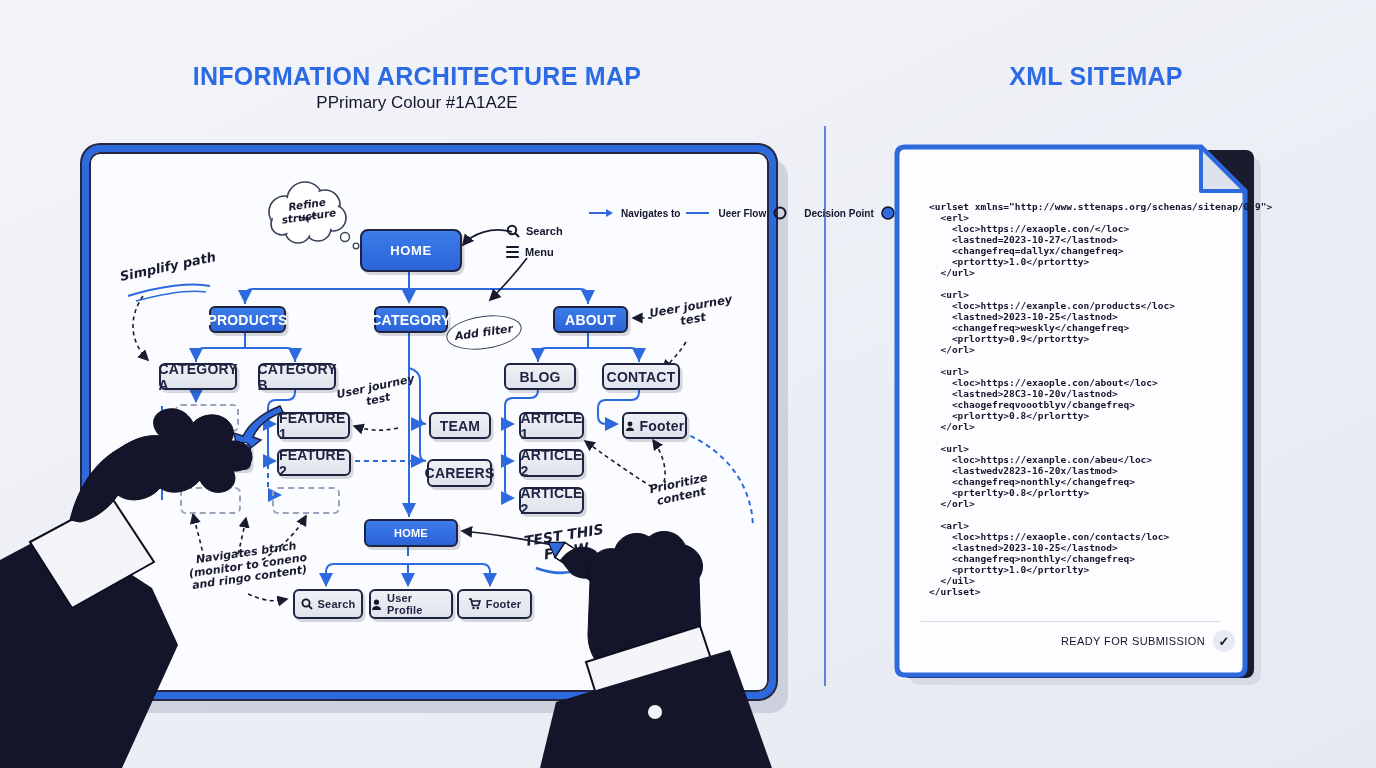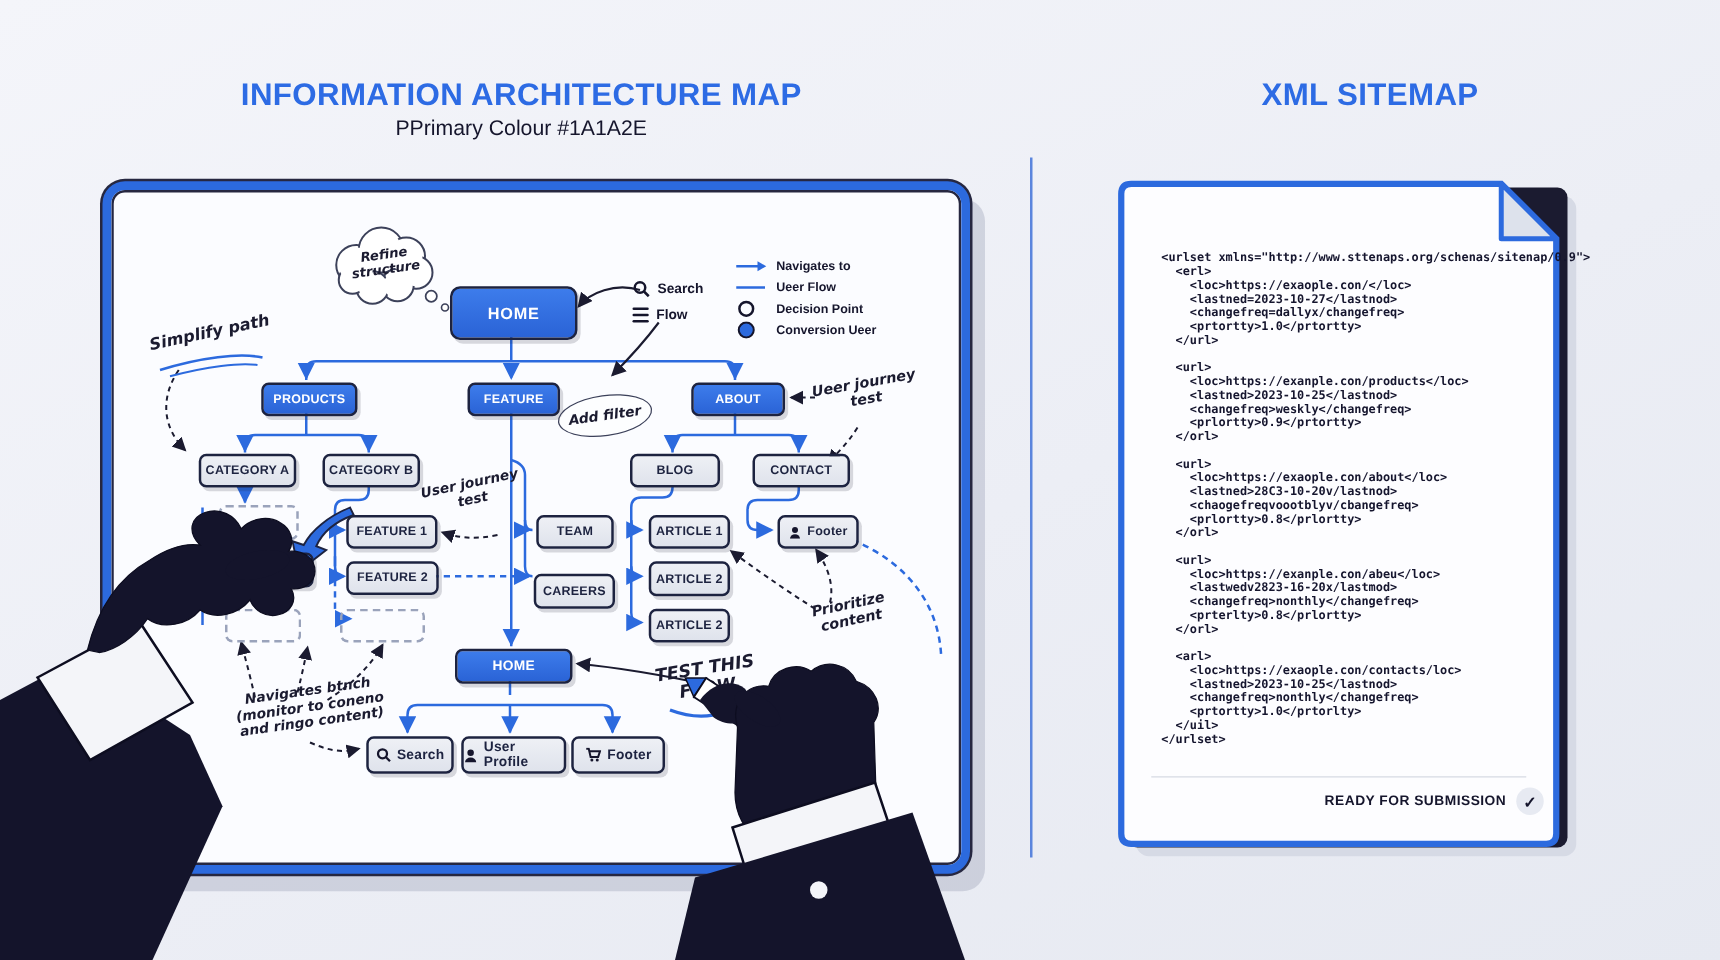--- a/index.html
+++ b/index.html
@@ -11,47 +11,47 @@
   .sec-title{font-weight:bold;font-size:25px;letter-spacing:.3px;color:#2d6be4;text-align:center;white-space:nowrap;}
   .sec-sub{font-size:17px;color:#15152c;text-align:center;white-space:nowrap;margin-top:2px;}
   
   .board{left:82px;top:145px;width:680px;height:540px;background:#fbfcff;border:7px solid #2c6ade;border-radius:18px;
          box-shadow:0 0 0 2px #262740, inset 0 0 0 2px #262740, 12px 14px 0 rgba(158,164,184,.38);}
   
   .doc-wrap{left:893px;top:143px;width:378px;height:548px;}
   .divider{left:824px;top:126px;width:2px;height:560px;background:#5b85dd;}
   
   .node{position:absolute;display:flex;align-items:center;justify-content:center;gap:5px;
-        border:2px solid #1d2340;border-radius:6px;font-weight:bold;font-size:10px;letter-spacing:.2px;
+        border:2px solid #1d2340;border-radius:6px;font-weight:bold;font-size:14px;letter-spacing:.2px;
         background:linear-gradient(#eef0f5,#dfe3ec);color:#1d2340;box-shadow:2.5px 3px 0 rgba(26,26,46,.16);}
   .node.blue{background:linear-gradient(#3d7ceb,#2a63d6);color:#fff;}
   .node.big{font-size:13px;border-radius:8px;letter-spacing:.6px;}
   .node.ghost{border:2px dashed #9aa3bb;background:transparent;box-shadow:none;}
   .node .nicon{display:inline-flex;}
   
   .hand{position:absolute;font-family:"DejaVu Sans", sans-serif;font-style:italic;font-weight:bold;
         color:#1b1b30;white-space:pre-line;text-align:center;line-height:1.15;}
   .ellipse-note{position:absolute;border:1.6px solid #3c415a;border-radius:50%;display:flex;align-items:center;justify-content:center;
         font-family:"DejaVu Sans", sans-serif;font-style:italic;font-weight:bold;font-size:11px;color:#1b1b30;background:rgba(255,255,255,.6);}
   
-  .legend{left:588px;top:207px;display:flex;flex-direction:column;gap:5px;}
+  .legend{left:588px;top:207px;display:flex;gap:5px;}
   .legend .row{display:flex;align-items:center;gap:7px;height:12px;}
   .legend .lbl{font-size:10px;font-weight:bold;color:#15152c;white-space:nowrap;}
   
   .topnav{left:506px;top:224px;display:flex;flex-direction:column;gap:8px;}
   .topnav .row{display:flex;align-items:center;gap:6px;}
   .topnav .lbl{font-size:11px;font-weight:bold;color:#15152c;}
   .burger{display:inline-flex;flex-direction:column;gap:2.5px;}
   .burger i{display:block;width:13px;height:2.2px;background:#15152c;border-radius:1px;}
   
   .xml-code{position:absolute;left:36px;top:58px;width:300px;font-family:"DejaVu Sans Mono", monospace;
             font-weight:bold;font-size:9.5px;line-height:11px;white-space:pre;color:#15152e;}
   .doc-divider{position:absolute;left:28px;top:478px;width:300px;height:1px;background:#d6dae4;}
   .ready-row{position:absolute;top:487px;right:36px;display:flex;align-items:center;gap:8px;}
-  .ready-lbl{font-size:11px;font-weight:bold;letter-spacing:.4px;color:#15152c;}
+  .ready-lbl{font-size:11px;font-weight:normal;letter-spacing:.4px;color:#15152c;}
   .ready-check{width:22px;height:22px;border-radius:50%;background:#e7eaf2;display:flex;align-items:center;justify-content:center;
                font-size:13px;font-weight:bold;color:#15152c;}
   svg{display:block;}
 </style>
 </head>
 <body>
 
 <div class="stage">
 
   <div class="abs" style="left:117px;top:62px;width:600px;">
@@ -216,27 +216,27 @@
         <line x1="9.2" y1="9.2" x2="13" y2="13" stroke="#15152c" stroke-width="2"></line>
       </svg>
       <span class="lbl">Search</span>
     </div>
     <div class="row">
       <span class="burger">
           <i></i>
           <i></i>
           <i></i>
         </span>
-      <span class="lbl">Flow</span>
+      <span class="lbl">Menu</span>
     </div>
   </div>
 
   <div class="node blue big" style="left:360px;top:229px;width:98px;height:39px;">HOME</div>
   <div class="node blue" style="left:209px;top:306px;width:73px;height:23px;">PRODUCTS</div>
-  <div class="node blue" style="left:374px;top:306px;width:70px;height:23px;">FEATURE</div>
+  <div class="node blue" style="left:374px;top:306px;width:70px;height:23px;">CATEGORY</div>
   <div class="node blue" style="left:553px;top:306px;width:71px;height:23px;">ABOUT</div>
   <div class="node" style="left:159px;top:363px;width:74px;height:23px;">CATEGORY A</div>
   <div class="node" style="left:258px;top:363px;width:74px;height:23px;">CATEGORY B</div>
   <div class="node" style="left:504px;top:363px;width:68px;height:23px;">BLOG</div>
   <div class="node" style="left:602px;top:363px;width:74px;height:23px;">CONTACT</div>
   <div class="node ghost" style="left:175px;top:404px;width:60px;height:24px;"></div>
   <div class="node" style="left:277px;top:412px;width:69px;height:23px;">FEATURE 1</div>
   <div class="node blue" style="left:179px;top:442px;width:68px;height:24px;">FEATURE 1</div>
   <div class="node" style="left:277px;top:449px;width:70px;height:23px;">FEATURE 2</div>
   <div class="node ghost" style="left:180px;top:487px;width:57px;height:23px;"></div>

